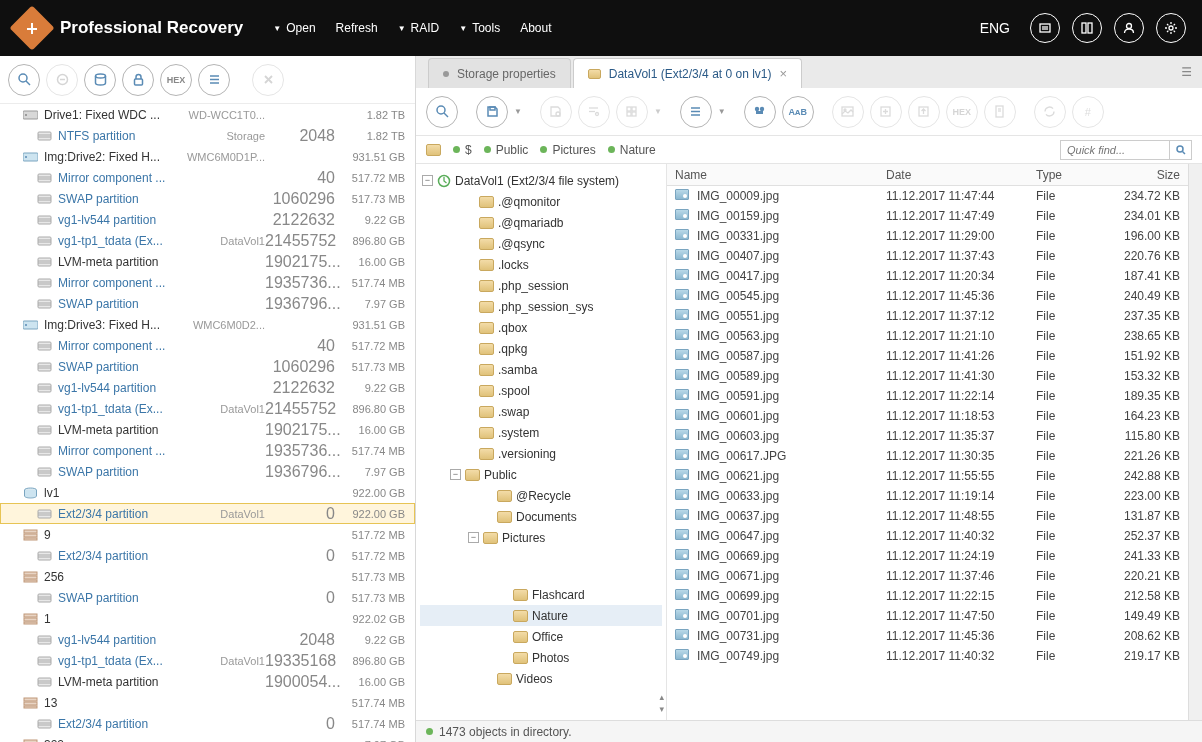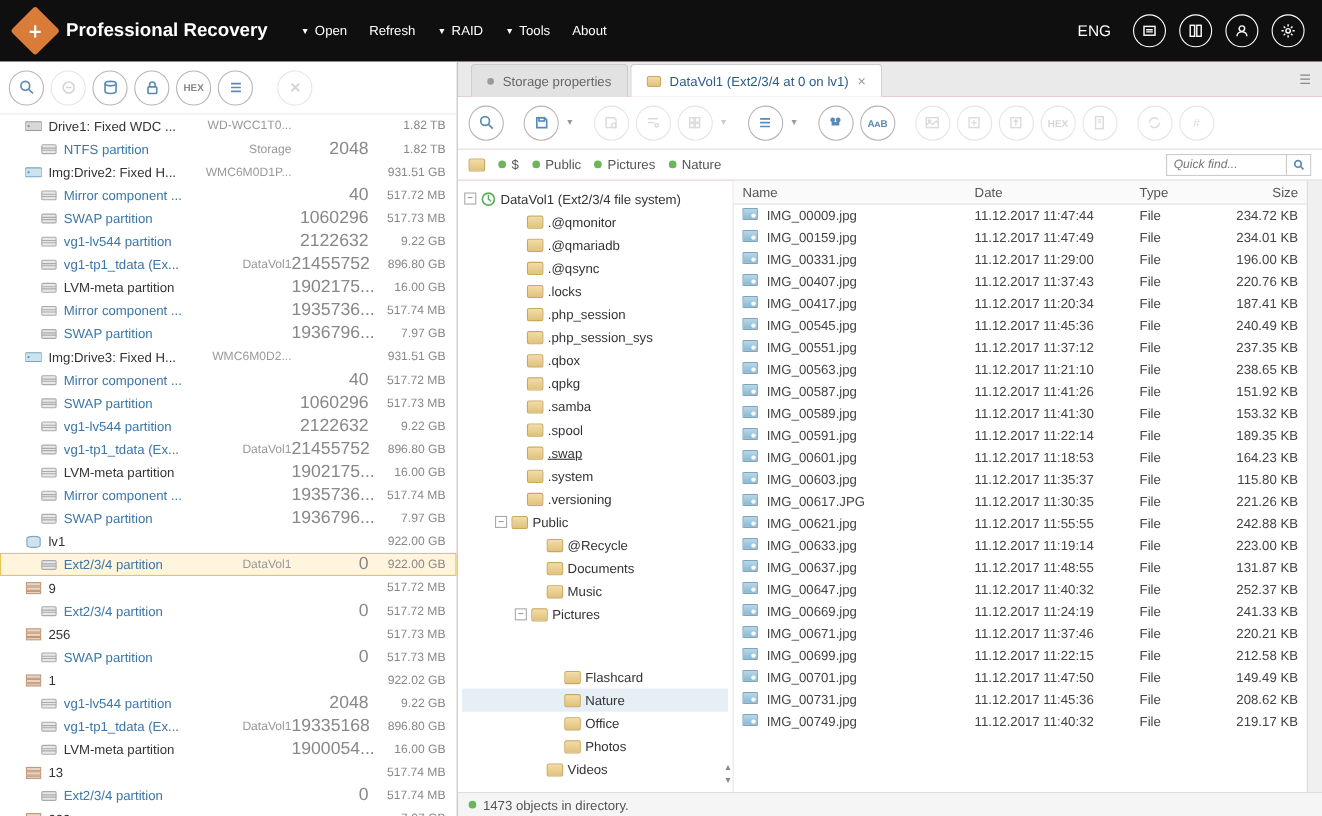--- a/index.html
+++ b/index.html
@@ -750,21 +750,21 @@
             <div class="tree-row" style="padding-left: 44px;">
               <span class="exp-ph"></span>
               <span class="fldr"></span>
               <span>.samba</span>
             </div>
             <div class="tree-row" style="padding-left: 44px; text-align: center;">
               <span class="exp-ph"></span>
               <span class="fldr"></span>
               <span>.spool</span>
             </div>
-            <div class="tree-row" style="padding-left: 44px; text-decoration: underline;">
+            <div class="tree-row" style="padding-left: 44px;">
               <span class="exp-ph"></span>
               <span class="fldr"></span>
               <span>.swap</span>
             </div>
             <div class="tree-row" style="padding-left: 44px;">
               <span class="exp-ph"></span>
               <span class="fldr"></span>
               <span>.system</span>
             </div>
             <div class="tree-row" style="padding-left: 44px;">
@@ -781,25 +781,20 @@
         <div id="tree-public">
             <div class="tree-row" style="padding-left: 62px;">
               <span class="exp-ph"></span>
               <span class="fldr"></span>
               <span>@Recycle</span>
             </div>
             <div class="tree-row" style="padding-left: 62px;">
               <span class="exp-ph"></span>
               <span class="fldr"></span>
               <span>Documents</span>
-            </div>
-            <div class="tree-row" style="padding-left: 62px;">
-              <span class="exp-ph"></span>
-              <span class="fldr"></span>
-              <span>Music</span>
             </div>
           </div>
         <div class="tree-row" style="padding-left:48px">
           <span class="exp">−</span>
           <span class="fldr"></span>
           <span>Pictures</span>
         </div>
         <div id="tree-pics">
             <div class="tree-row" style="padding-left: 78px; margin-top: 36px;">
               <span class="exp-ph"></span>

